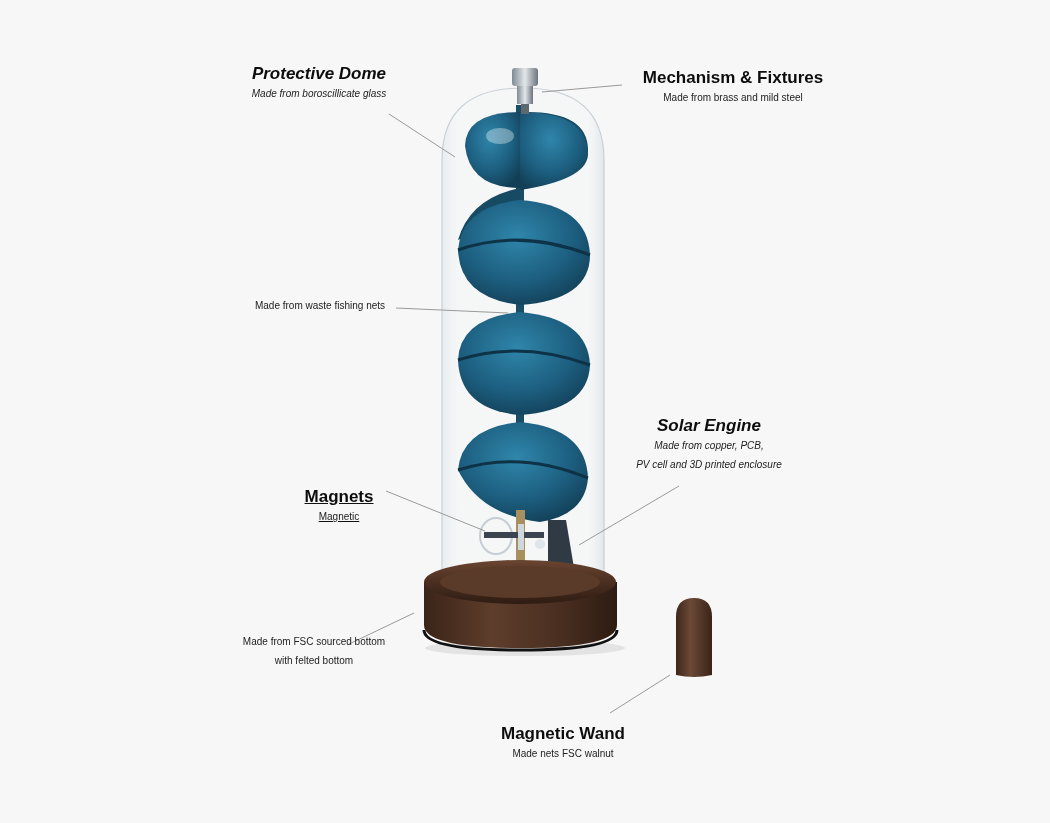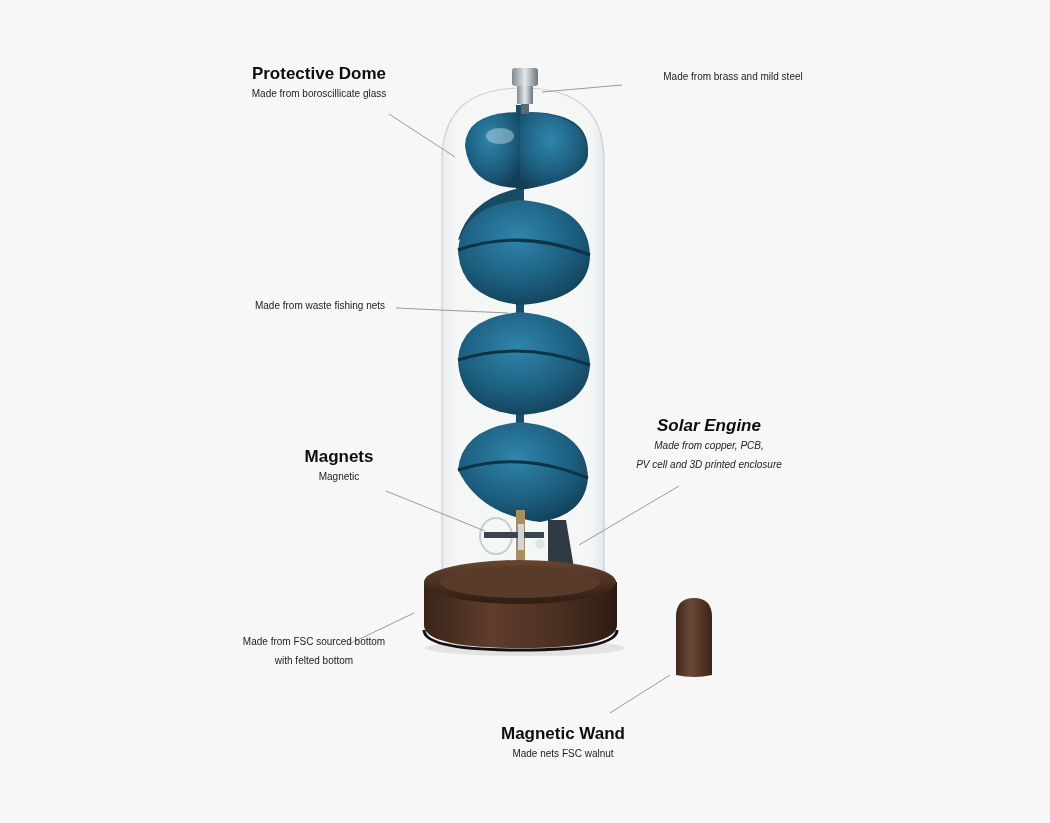--- a/index.html
+++ b/index.html
@@ -103,40 +103,41 @@
     <line x1="389" y1="114" x2="455" y2="157"></line>
     <line x1="542" y1="92" x2="622" y2="85"></line>
     <line x1="396" y1="308" x2="508" y2="313"></line>
     <line x1="386" y1="491" x2="485" y2="531"></line>
     <line x1="679" y1="486" x2="579" y2="545"></line>
     <line x1="347" y1="645" x2="414" y2="613"></line>
     <line x1="610" y1="713" x2="670" y2="675"></line>
   </g>
 </svg>
 
-<div class="label" style="left:200px; top:63px; width:238px;">
+<div class="label" style="left:200px; top:63px; width:238px;font-style:italic;">
   <div class="title">Protective Dome</div>
   <div class="sub">Made from boroscillicate glass</div>
 </div>
 
 <div class="label" style="left:608px; top:67px; width:250px;">
+  <div class="title">Mechanism &amp; Fixtures</div>
   <div class="sub">Made from brass and mild steel</div>
 </div>
 
 <div class="label" style="left:210px; top:296px; width:220px;">
   <div class="sub">Made from waste fishing nets</div>
 </div>
 
 <div class="label" style="left:589px; top:415px; width:240px;font-style:italic;">
   <div class="title">Solar Engine</div>
   <div class="sub">Made from copper, PCB,</div>
   <div class="sub">PV cell and 3D printed enclosure</div>
 </div>
 
-<div class="label" style="left:279px; top:446px; width:120px;">
+<div class="label" style="left:279px; top:486px; width:120px;text-decoration:underline;">
   <div class="title">Magnets</div>
   <div class="sub">Magnetic</div>
 </div>
 
 <div class="label" style="left:199px; top:632px; width:230px;">
   <div class="sub">Made from FSC sourced bottom</div>
   <div class="sub">with felted bottom</div>
 </div>
 
 <div class="label" style="left:463px; top:723px; width:200px;">

